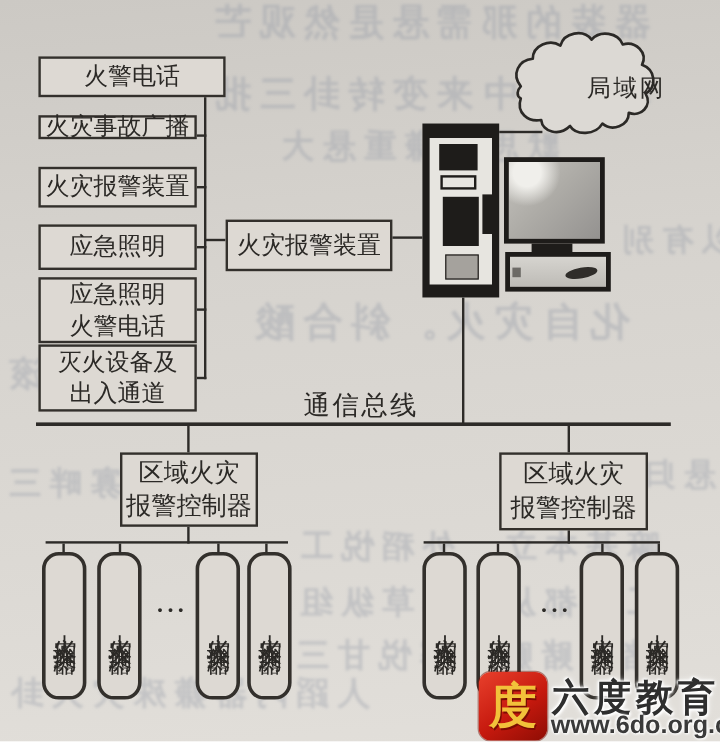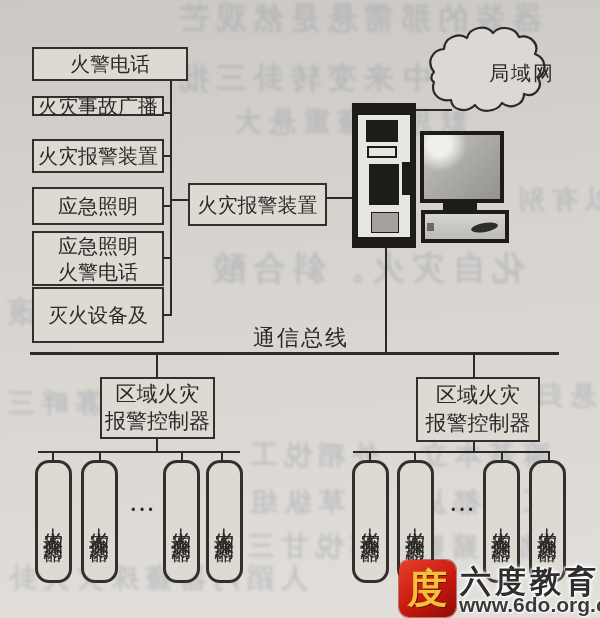--- a/index.html
+++ b/index.html
@@ -147,20 +147,21 @@
     </div>
   <div class="dbox" style="left:32px;top:187px;width:132px;height:38px;">
       <span>应急照明</span>
     </div>
   <div class="dbox" style="left:32px;top:231px;width:132px;height:55px;">
     <span>应急照明</span>
     <span>火警电话</span>
   </div>
   <div class="dbox" style="left:32px;top:287px;width:132px;height:56px;">
     <span>灭火设备及</span>
+    <span>出入通道</span>
   </div>
 
   <div class="dbox" style="left:188px;top:183px;width:139px;height:43px;">
       <span>火灾报警装置</span>
     </div>
 
   <div class="cloud-wrap">
     <svg width="135" height="95" viewBox="0 0 135 95">
       <path d="M 14 50 C 6 40, 12 28, 24 27 C 24 16, 38 10, 47 16 C 50 5, 66 2, 73 11 C 80 3, 95 5, 99 15 C 110 12, 120 22, 115 32 C 126 36, 128 50, 118 56 C 124 66, 114 76, 104 72 C 104 83, 90 88, 82 81 C 76 91, 60 91, 55 83 C 46 92, 32 88, 31 78 C 20 80, 10 72, 14 60 C 10 58, 11 53, 14 50 Z" fill="#dcd9d4" stroke="#2b2926" stroke-width="2.2" stroke-linejoin="round"></path>
     </svg>

